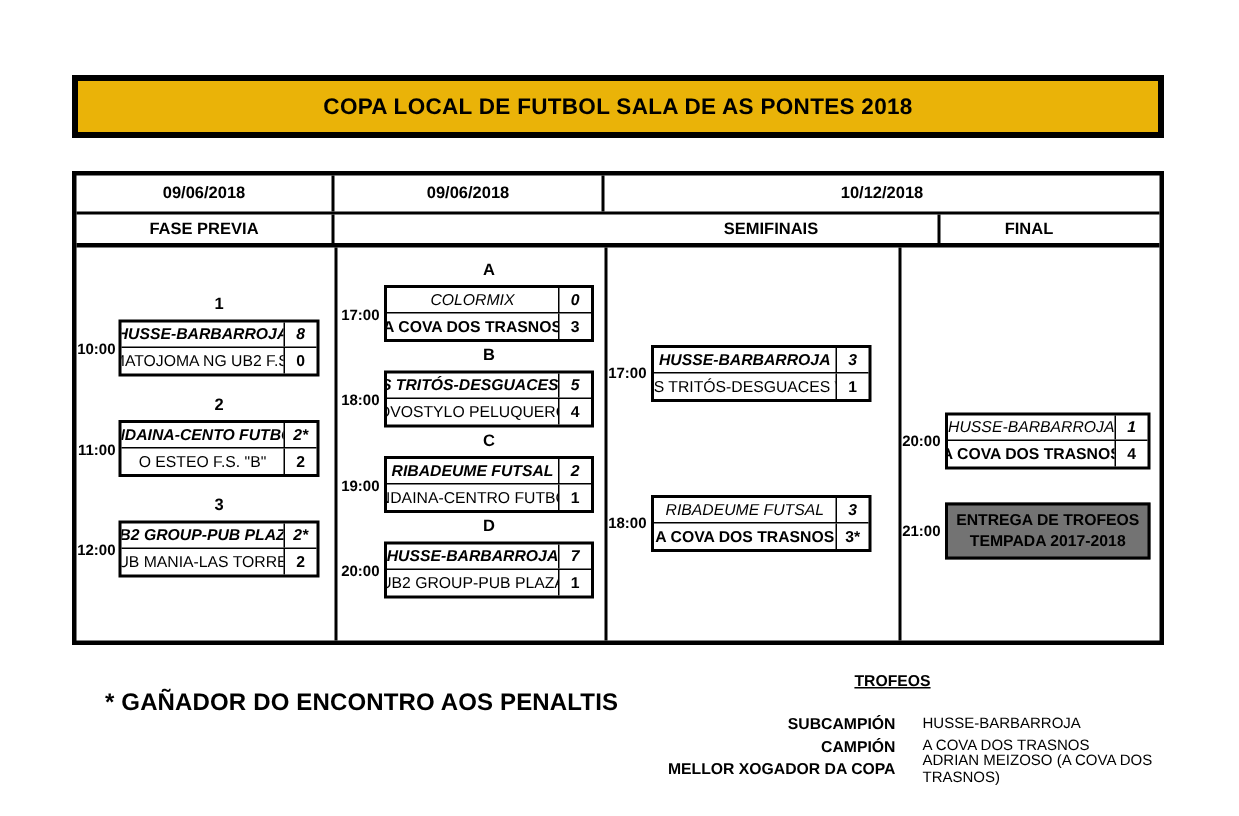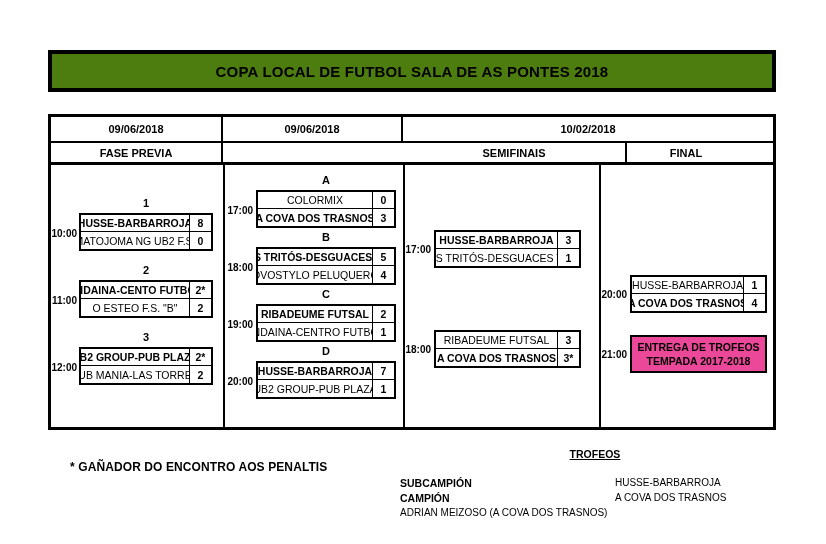--- a/index.html
+++ b/index.html
@@ -16,21 +16,21 @@
     overflow: hidden;
   }
 
   
   #title-banner {
     position: absolute;
     left: 48px;
     top: 50px;
     width: 728px;
     height: 42px;
-    background: #4d7c0f;
+    background: #eab308;
     border: 4px solid #000000;
     box-sizing: border-box;
     display: flex;
     align-items: center;
     justify-content: center;
   }
   #title-banner .title-text {
     font-size: 15px;
     font-weight: bold;
     letter-spacing: 0.2px;
@@ -84,21 +84,21 @@
     position: absolute;
     border: 2px solid #000;
     box-sizing: border-box;
     background: #fff;
   }
   .match .row {
     display: flex;
     height: 17px;
     box-sizing: border-box;
   }
-  .match .row.top { border-bottom: 1.5px solid #000; }
+  .match .row.top { border-bottom: 1.5px solid #000; font-style: italic; }
   .match .team {
     flex: 1 1 auto;
     display: flex;
     align-items: center;
     justify-content: center;
     font-size: 10.5px;
     padding: 0 3px;
     white-space: nowrap;
     overflow: hidden;
     box-sizing: border-box;
@@ -120,21 +120,21 @@
     position: absolute;
     border: 2px solid #000;
     box-sizing: border-box;
     display: flex;
     flex-direction: column;
     align-items: center;
     justify-content: center;
     font-size: 10.5px;
     font-weight: bold;
     line-height: 14px;
-    background: #ec4899;
+    background: #737373;
   }
 
   
   .match-label {
     position: absolute;
     font-size: 11px;
     font-weight: bold;
     text-align: center;
   }
   .time-label {
@@ -142,21 +142,21 @@
     font-size: 10px;
     font-weight: bold;
     text-align: right;
   }
 
   
   #penalty-note {
     position: absolute;
     left: 70px;
     top: 460px;
-    font-size: 12px;
+    font-size: 16px;
     font-weight: bold;
     letter-spacing: 0.1px;
   }
   #trofeos-title {
     position: absolute;
     left: 540px;
     top: 448px;
     width: 110px;
     text-align: center;
     font-size: 10.5px;
@@ -169,44 +169,45 @@
     top: 475px;
     width: 400px;
   }
   .trofeo-row {
     display: flex;
     height: 15px;
     align-items: center;
   }
   .trofeo-label {
     flex: 0 0 215px;
-    font-size: 10.5px;
-    font-weight: bold;
-    padding-right: 6px;
+    text-align: right;
+    font-size: 10.5px;
+    font-weight: bold;
+    padding-right: 18px;
     box-sizing: border-box;
   }
   .trofeo-value {
     flex: 1 1 auto;
     text-align: left;
     font-size: 10px;
   }
 </style>
 </head>
 <body>
 
 <div id="title-banner">
   <span class="title-text">COPA LOCAL DE FUTBOL SALA DE AS PONTES 2018</span>
 </div>
 
 <div id="bracket-table">
 
   <div class="hdr-row" id="date-row">
     <div class="hdr-cell vline-r" style="left:0;width:172px;">09/06/2018</div>
     <div class="hdr-cell vline-r" style="left:172px;width:180px;">09/06/2018</div>
-    <div class="hdr-cell" style="left:352px;width:370px;">10/02/2018</div>
+    <div class="hdr-cell" style="left:352px;width:370px;">10/12/2018</div>
   </div>
 
   <div class="hdr-row" id="phase-row">
     <div class="hdr-cell vline-r" style="left:0;width:172px;">FASE PREVIA</div>
     <div class="hdr-cell vline-r" style="left:352px;width:224px;">SEMIFINAIS</div>
     <div class="hdr-cell" style="left:548px;width:174px;">FINAL</div>
   </div>
 
   <div class="col-divider" style="left:172px;"></div>
   <div class="col-divider" style="left:352px;"></div>
@@ -354,15 +355,16 @@
 <div id="trofeos-list">
   <div class="trofeo-row">
     <div class="trofeo-label">SUBCAMPIÓN</div>
     <div class="trofeo-value">HUSSE-BARBARROJA</div>
   </div>
   <div class="trofeo-row">
     <div class="trofeo-label">CAMPIÓN</div>
     <div class="trofeo-value">A COVA DOS TRASNOS</div>
   </div>
   <div class="trofeo-row">
+    <div class="trofeo-label">MELLOR XOGADOR  DA COPA</div>
     <div class="trofeo-value">ADRIAN MEIZOSO (A COVA DOS TRASNOS)</div>
   </div>
 </div>
 
 </body></html>

